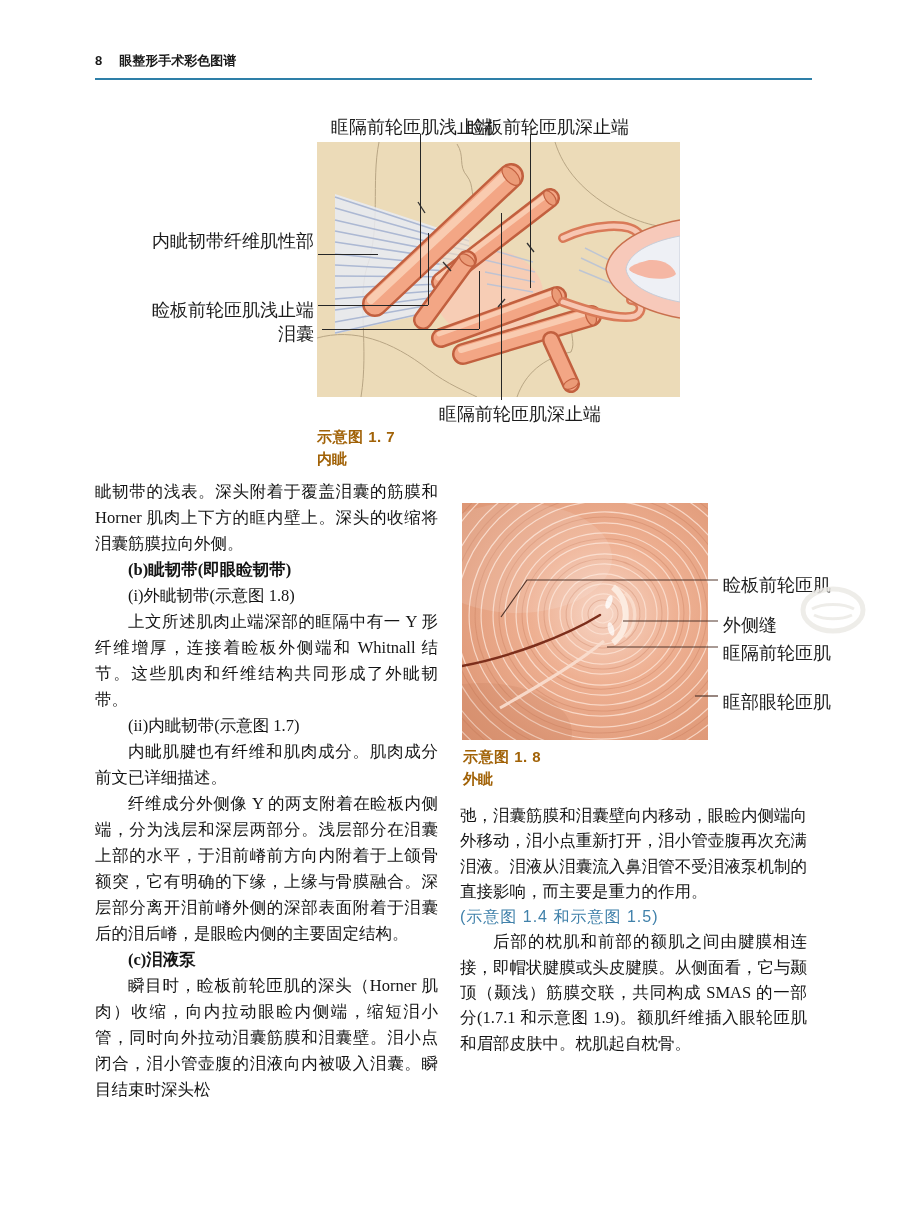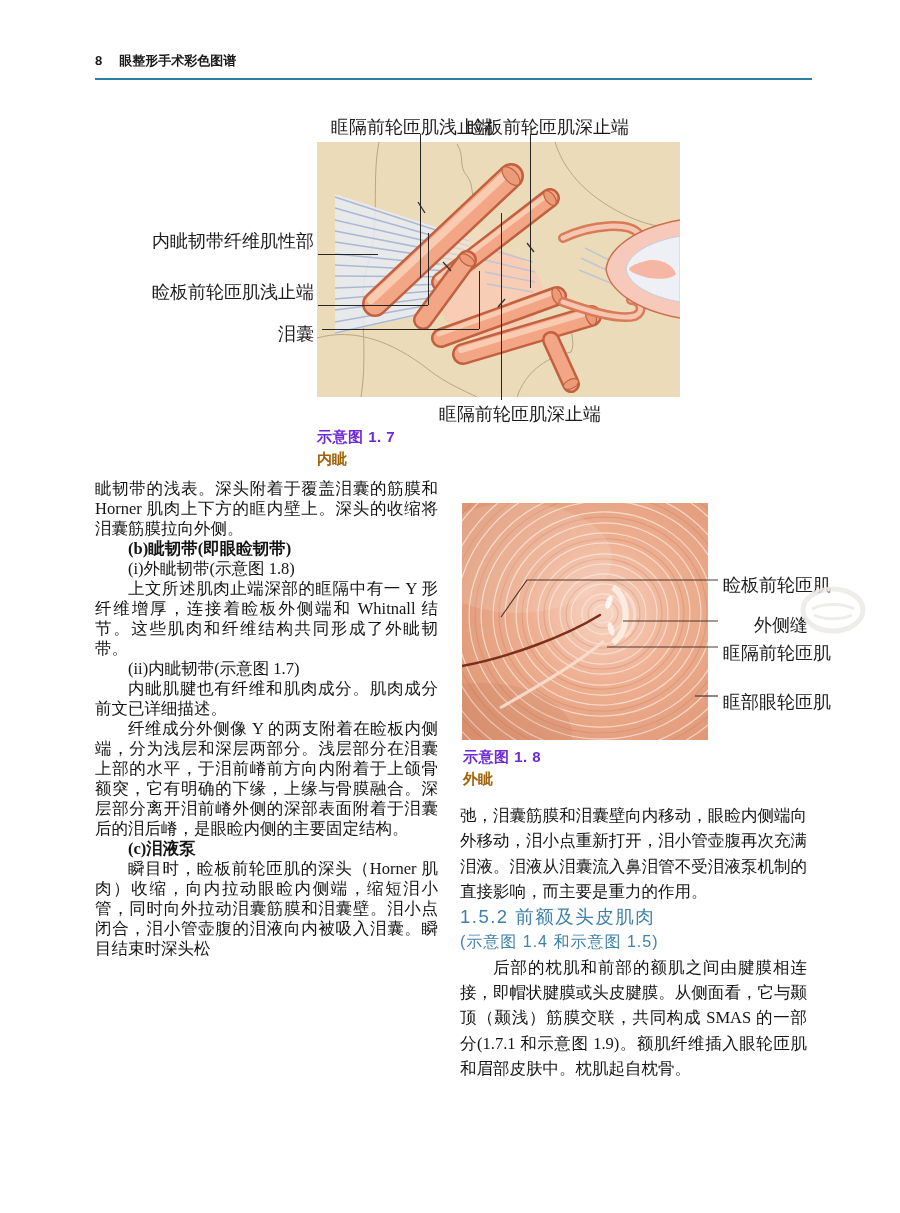--- a/index.html
+++ b/index.html
@@ -19,25 +19,25 @@
             font-family:"Liberation Serif","DejaVu Serif",serif; }
   .lbl-c { transform:translate(-50%,0); }
   .lbl-r { transform:translateX(-100%); }
 
   
   .lead-v { position:absolute; width:1px; background:#262626; }
   .lead-h { position:absolute; height:1px; background:#262626; }
 
   
   .cap { position:absolute; font-family:"Liberation Sans","DejaVu Sans",sans-serif; }
-  .cap .cap-id { color:#6d28d9; font-weight:bold; font-size:15px; letter-spacing:.5px; }
+  .cap .cap-id { color:#a16207; font-weight:bold; font-size:15px; letter-spacing:.5px; }
   .cap .cap-title { color:#a16207; font-weight:bold; font-size:15px; margin-top:3px; }
 
   
-  .col { position:absolute; font-size:16.5px; line-height:20px; text-align:justify;
+  .col { position:absolute; font-size:16.5px; line-height:26px; text-align:justify;
          text-justify:inter-ideograph; color:#141414; }
   .col p { margin:0; }
   .col p.ind { text-indent:2em; }
   .col p.bold { font-weight:bold; }
   #right-col { line-height:25.3px; }
   .sec-title { color:#4081aa; font-size:18.5px; letter-spacing:1.5px; margin-top:19px;
                font-family:"Liberation Sans","DejaVu Sans",sans-serif; text-indent:0; }
   .sec-sub { color:#4081aa; font-size:16px; letter-spacing:1px; margin-top:5px; margin-bottom:6px;
              font-family:"Liberation Sans","DejaVu Sans",sans-serif; text-indent:0; }
 
@@ -151,21 +151,21 @@
   <div class="lead-h" style="left:318px; top:254px; width:60px;"></div>
   <div class="lead-h" style="left:318px; top:305px; width:110px;"></div>
   <div class="lead-v" style="left:428px; top:233px; height:72px;"></div>
   <div class="lead-h" style="left:322px; top:329px; width:157px;"></div>
   <div class="lead-v" style="left:479px; top:271px; height:58px;"></div>
   <div class="lead-v" style="left:501px; top:213px; height:187px;"></div>
 
   <span class="flabel lbl-c" style="left:412px; top:115px;">眶隔前轮匝肌浅止端</span>
   <span class="flabel lbl-c" style="left:548px; top:115px;">睑板前轮匝肌深止端</span>
   <span class="flabel lbl-r" style="left:314px; top:229px;">内眦韧带纤维肌性部</span>
-  <span class="flabel lbl-r" style="left:314px; top:280px;">睑板前轮匝肌浅止端</span>
+  <span class="flabel lbl-r" style="left:314px; top:298px;">睑板前轮匝肌浅止端</span>
   <span class="flabel lbl-r" style="left:314px; top:322px;">泪囊</span>
   <span class="flabel lbl-c" style="left:502px; top:402px;padding-left:36px;">眶隔前轮匝肌深止端</span>
 
   <div class="cap" style="left:317px; top:428px;">
     <div class="cap-id">示意图 1. 7</div>
     <div class="cap-title">内眦</div>
   </div>
 
   <div class="col" id="left-col" style="left:95px; top:479px; width:343px;">
     <p>眦韧带的浅表。深头附着于覆盖泪囊的筋膜和 Horner 肌肉上下方的眶内壁上。深头的收缩将泪囊筋膜拉向外侧。</p>
@@ -246,38 +246,37 @@
     <svg width="460" height="260" style="position:absolute;left:0;top:0;pointer-events:none;">
       <g stroke="#53362c" stroke-width="1.2" fill="none">
         <polyline points="61,122 87,85 278,85"></polyline>
         <line x1="183" y1="126" x2="278" y2="126"></line>
         <line x1="167" y1="152" x2="278" y2="152"></line>
         <line x1="255" y1="201" x2="278" y2="201"></line>
       </g>
     </svg>
 
     <span class="flabel" style="left:283px; top:78px;">睑板前轮匝肌</span>
-    <span class="flabel" style="left:283px; top:118px;margin-left:31px;">外侧缝</span>
+    <span class="flabel" style="left:283px; top:118px;">外侧缝</span>
     <span class="flabel" style="left:283px; top:146px;">眶隔前轮匝肌</span>
     <span class="flabel" style="left:283px; top:195px;">眶部眼轮匝肌</span>
   </div>
 
   <div class="wm" style="left:800px; top:585px;">
     <svg width="66" height="50" viewBox="0 0 66 50">
       <ellipse cx="33" cy="25" rx="30" ry="21" fill="none" stroke="#eceae6" stroke-width="5"></ellipse>
       <path d="M12,24 C22,18 44,18 54,24" stroke="#eceae6" stroke-width="3" fill="none"></path>
       <path d="M14,30 C24,35 42,35 52,30" stroke="#eceae6" stroke-width="3" fill="none"></path>
     </svg>
   </div>
 
   <div class="cap" style="left:463px; top:748px;">
     <div class="cap-id">示意图 1. 8</div>
     <div class="cap-title">外眦</div>
   </div>
 
   <div class="col" id="right-col" style="left:460px; top:803px; width:347px;">
     <p>弛，泪囊筋膜和泪囊壁向内移动，眼睑内侧端向外移动，泪小点重新打开，泪小管壶腹再次充满泪液。泪液从泪囊流入鼻泪管不受泪液泵机制的直接影响，而主要是重力的作用。</p>
-    <p class="sec-title">1.5.2 前额及头皮肌肉</p>
     <p class="sec-sub">(示意图 1.4 和示意图 1.5)</p>
     <p class="ind">后部的枕肌和前部的额肌之间由腱膜相连接，即帽状腱膜或头皮腱膜。从侧面看，它与颞顶（颞浅）筋膜交联，共同构成 SMAS 的一部分(1.7.1 和示意图 1.9)。额肌纤维插入眼轮匝肌和眉部皮肤中。枕肌起自枕骨。</p>
   </div>
 
 </div>
 
 </body></html>

